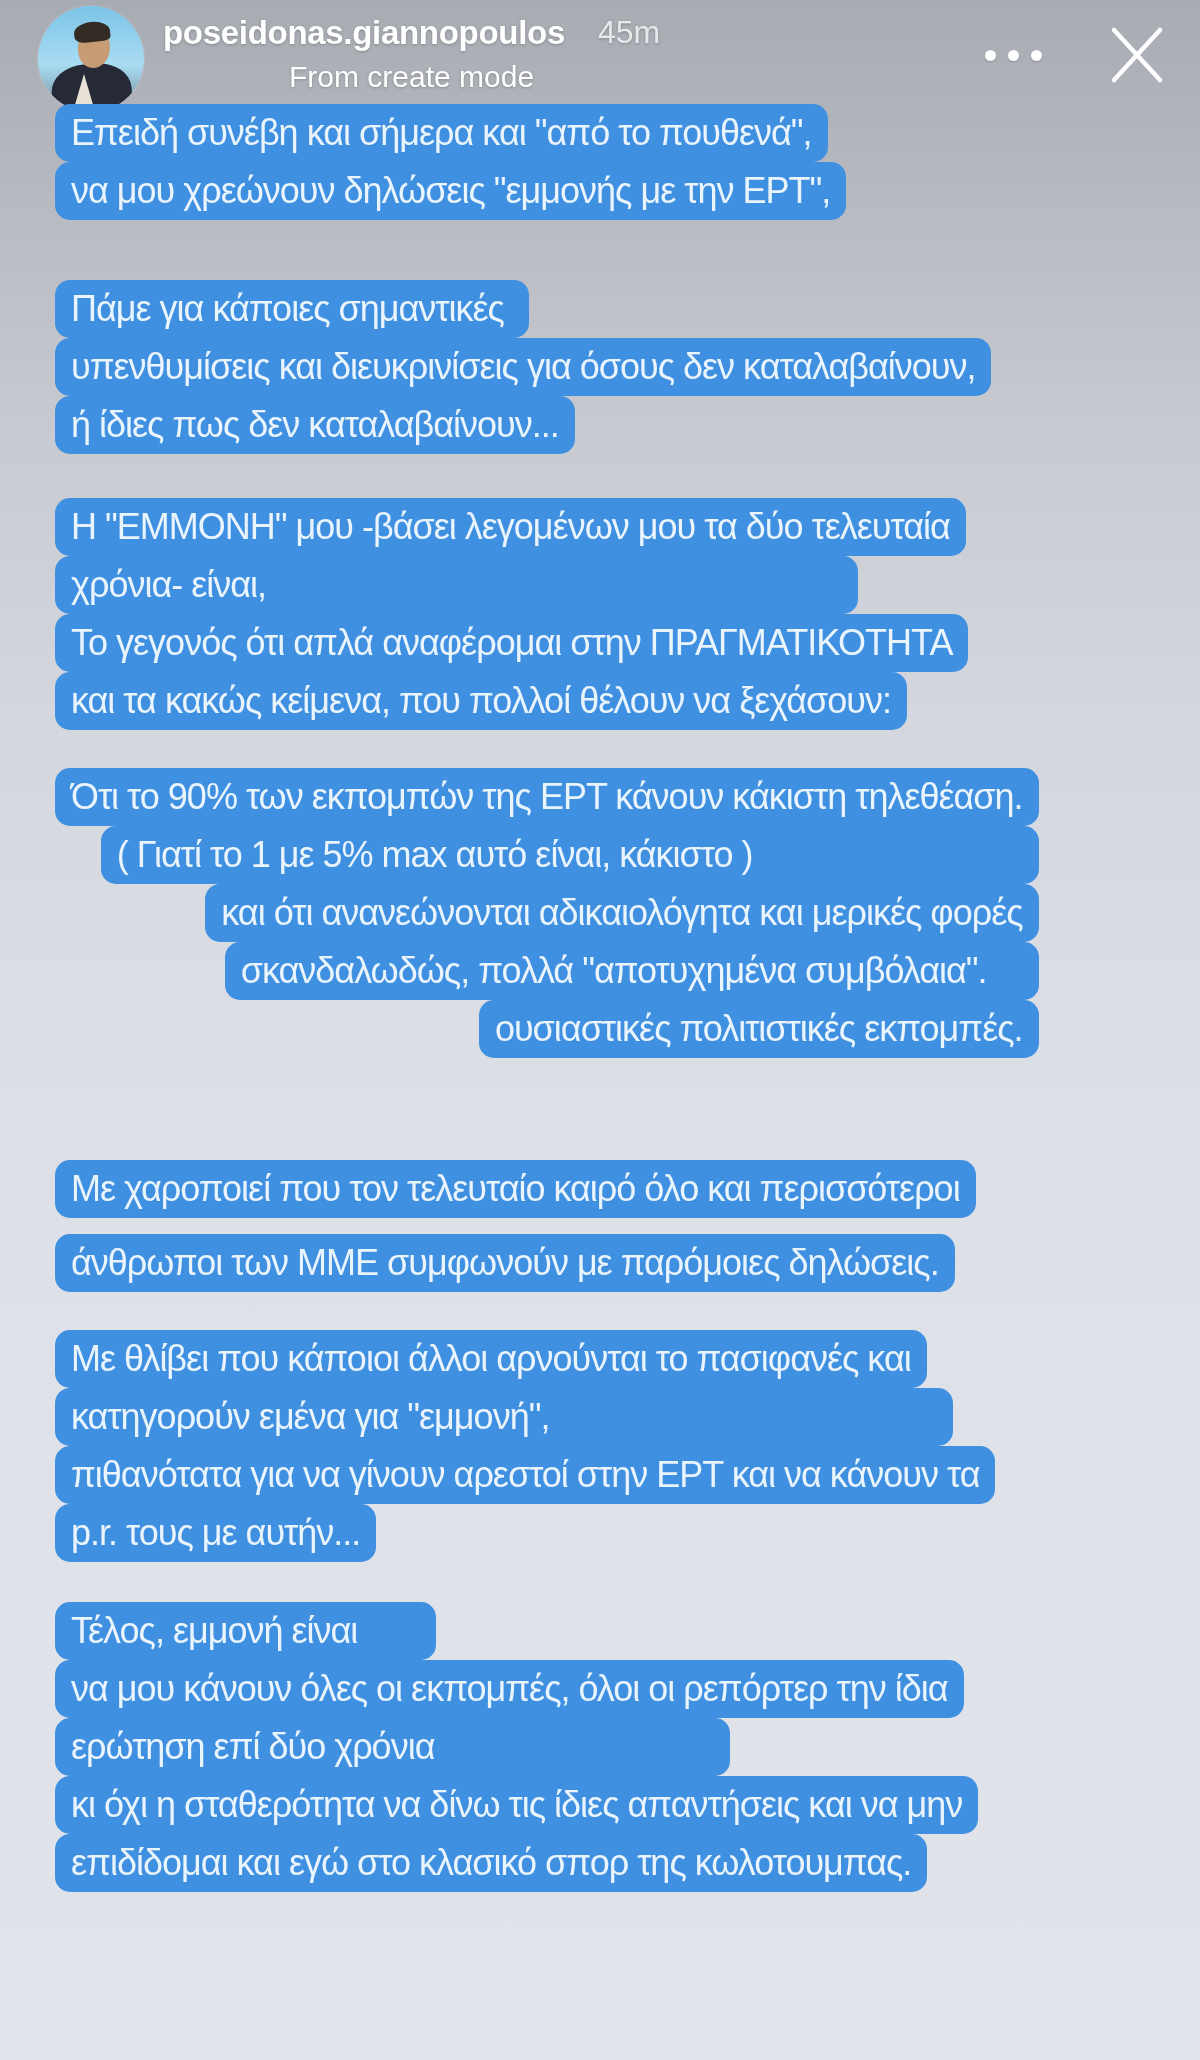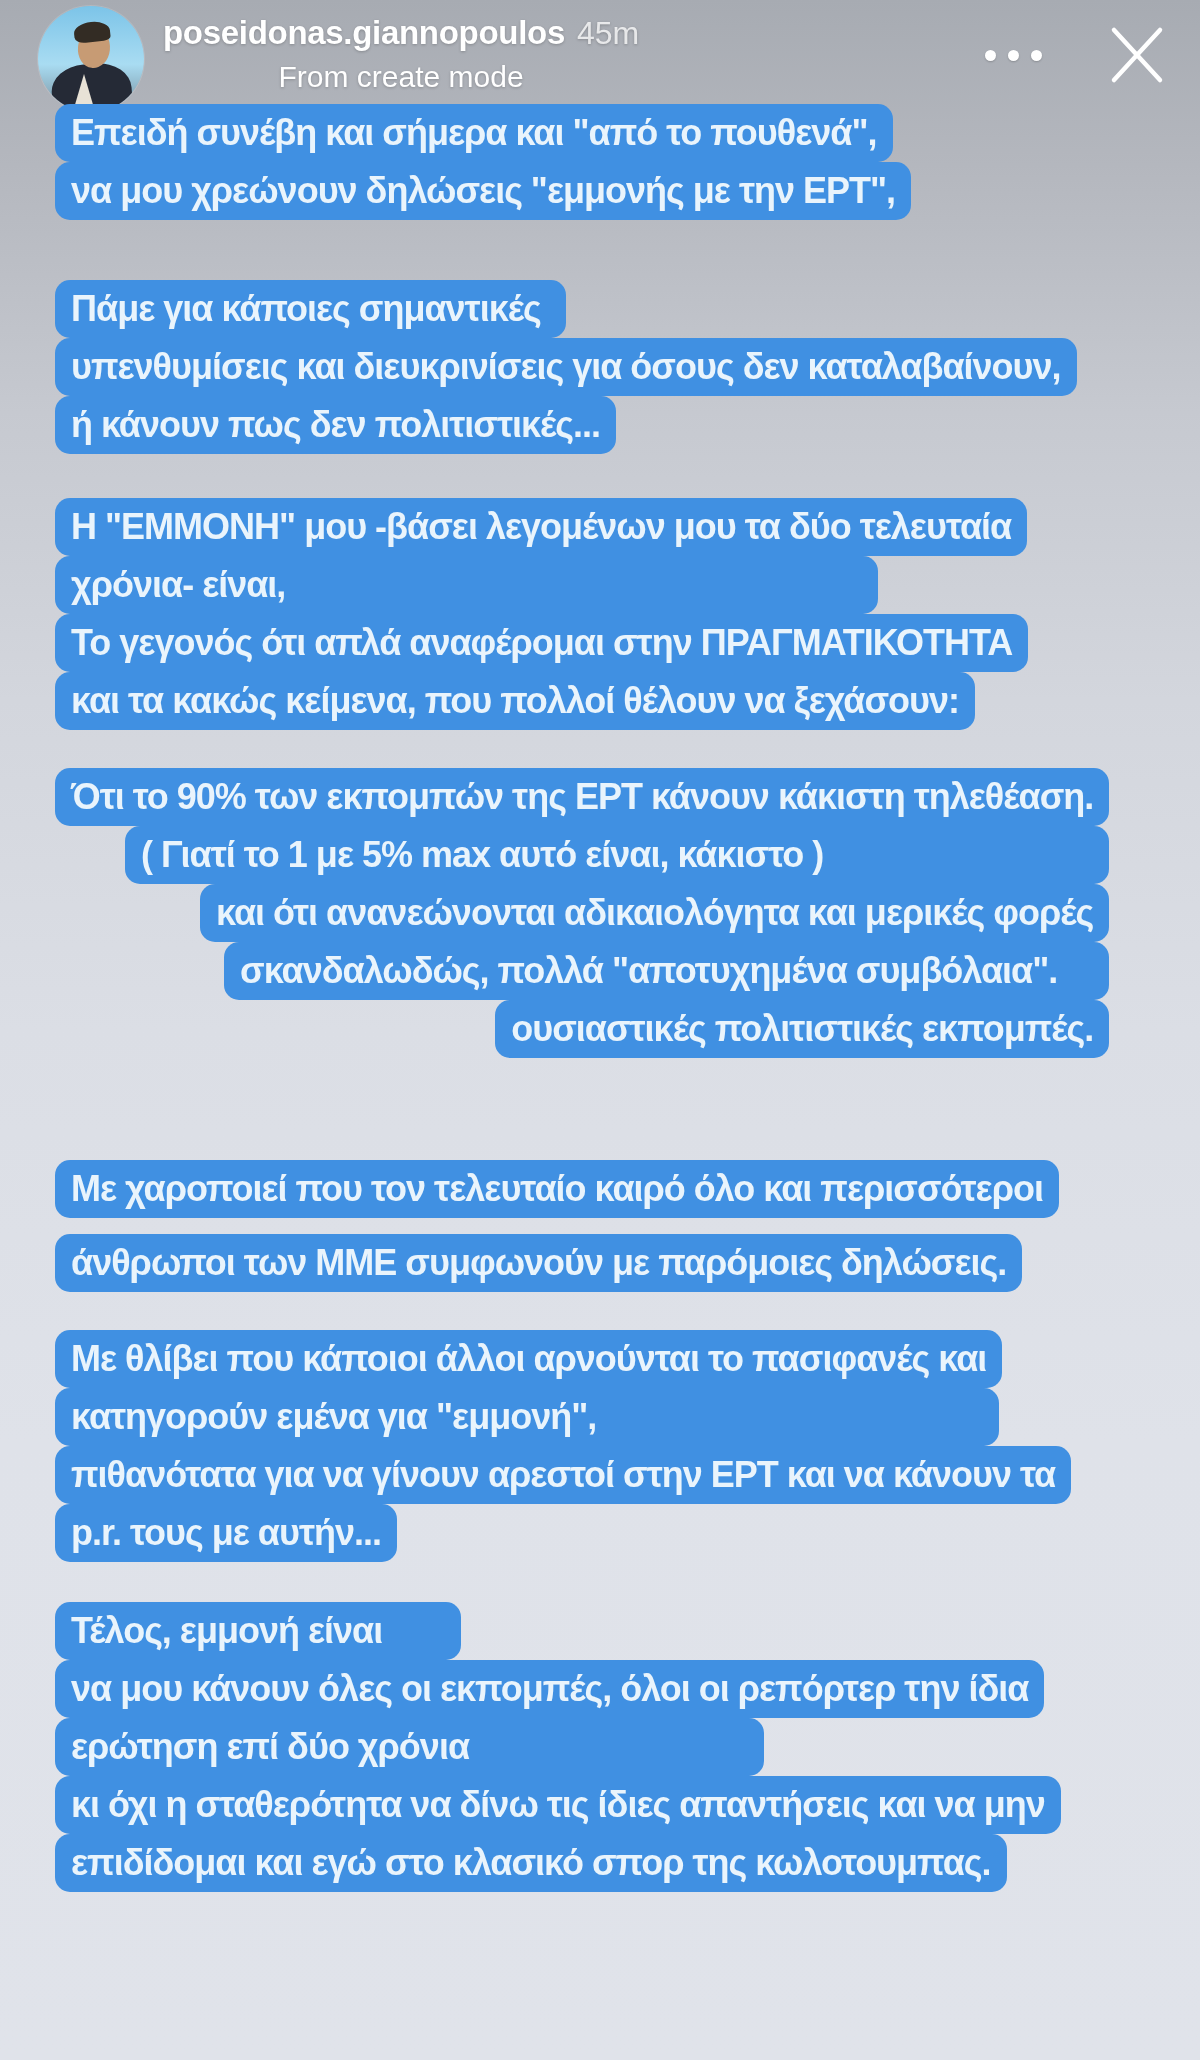--- a/index.html
+++ b/index.html
@@ -50,42 +50,42 @@
   .av-hair{
     position:absolute;left:36px;top:16px;width:36px;height:20px;
     background:#332c24;border-radius:50% 50% 20% 30%;
     transform:rotate(-6deg);
   }
   .header-meta{
     position:absolute;left:163px;top:14px;
     display:flex;flex-direction:column;gap:8px;
     text-shadow:0 1px 3px rgba(0,0,0,.22);
   }
-  .meta-top{display:flex;align-items:center;gap:12px;}
+  .meta-top{display:flex;align-items:flex-start;gap:33px;}
   .username{color:var(--header-text);font-size:33px;font-weight:700;letter-spacing:-.3px;cursor:pointer;}
   .timestamp{color:var(--time-text);font-size:32px;font-weight:400;}
   .subtitle-row{display:flex;align-items:center;gap:10px;color:var(--header-text);
     font-size:30px;font-weight:400;cursor:pointer;flex-direction:column;}
   .chevron{font-size:34px;line-height:1;transform:translateY(-2px);}
   .header-actions{
     position:absolute;right:30px;top:0;height:110px;
     display:flex;align-items:center;gap:58px;
   }
   .more-dots{display:flex;gap:12px;align-items:center;padding:14px 4px;cursor:pointer;}
   .more-dots i{width:11px;height:11px;border-radius:50%;background:#fff;display:block;
     box-shadow:0 1px 2px rgba(0,0,0,.2);}
   .close-btn{width:66px;height:66px;display:flex;align-items:center;justify-content:center;cursor:pointer;}
 
   
   .bubble{position:absolute;left:55px;display:flex;flex-direction:column;align-items:flex-start;}
   .line{
     width:fit-content;
     background:var(--bubble);
     color:var(--bubble-text);
-    font-size:36px;font-weight:700;letter-spacing:-1px;
+    font-size:36px;font-weight:400;letter-spacing:-1px;
     line-height:58px;
     padding:0 16px;
     border-radius:15px;
     white-space:pre;
   }
   .block-1{top:104px;}
   .block-2{top:280px;}
   .block-3{top:498px;}
   .block-4{top:768px;align-items:flex-end;}
   .block-5{top:1160px;gap:16px;}
@@ -130,21 +130,21 @@
   </div>
 
   <div>
       <div class="bubble block-1">
         <div class="line">Επειδή συνέβη και σήμερα και "από το πουθενά",</div>
         <div class="line">να μου χρεώνουν δηλώσεις "εμμονής με την ΕΡΤ",</div>
       </div>
       <div class="bubble block-2">
         <div class="line">Πάμε για κάποιες σημαντικές&nbsp;</div>
         <div class="line">υπενθυμίσεις και διευκρινίσεις για όσους δεν καταλαβαίνουν,</div>
-        <div class="line">ή κάνουν πως δεν πολιτιστικές...</div>
+        <div class="line">ή ίδιες πως δεν καταλαβαίνουν...</div>
       </div>
       <div class="bubble block-3">
         <div class="line">Η "ΕΜΜΟΝΗ" μου -βάσει λεγομένων μου τα δύο τελευταία</div>
         <div class="line">χρόνια- είναι,&nbsp;&nbsp;&nbsp;&nbsp;&nbsp;&nbsp;&nbsp;&nbsp;&nbsp;&nbsp;&nbsp;&nbsp;&nbsp;&nbsp;&nbsp;&nbsp;&nbsp;&nbsp;&nbsp;&nbsp;&nbsp;&nbsp;&nbsp;&nbsp;&nbsp;&nbsp;&nbsp;&nbsp;&nbsp;&nbsp;&nbsp;&nbsp;&nbsp;&nbsp;&nbsp;&nbsp;&nbsp;&nbsp;&nbsp;&nbsp;&nbsp;&nbsp;&nbsp;&nbsp;&nbsp;&nbsp;&nbsp;&nbsp;&nbsp;&nbsp;&nbsp;&nbsp;&nbsp;&nbsp;&nbsp;&nbsp;&nbsp;&nbsp;&nbsp;&nbsp;&nbsp;&nbsp;&nbsp;&nbsp;</div>
         <div class="line">Το γεγονός ότι απλά αναφέρομαι στην ΠΡΑΓΜΑΤΙΚΟΤΗΤΑ</div>
         <div class="line">και τα κακώς κείμενα, που πολλοί θέλουν να ξεχάσουν:</div>
       </div>
       <div class="bubble block-4">
         <div class="line">Ότι το 90% των εκπομπών της ΕΡΤ κάνουν κάκιστη τηλεθέαση.</div>
         <div class="line">( Γιατί το 1 με 5% max αυτό είναι, κάκιστο )&nbsp;&nbsp;&nbsp;&nbsp;&nbsp;&nbsp;&nbsp;&nbsp;&nbsp;&nbsp;&nbsp;&nbsp;&nbsp;&nbsp;&nbsp;&nbsp;&nbsp;&nbsp;&nbsp;&nbsp;&nbsp;&nbsp;&nbsp;&nbsp;&nbsp;&nbsp;&nbsp;&nbsp;&nbsp;&nbsp;</div>

